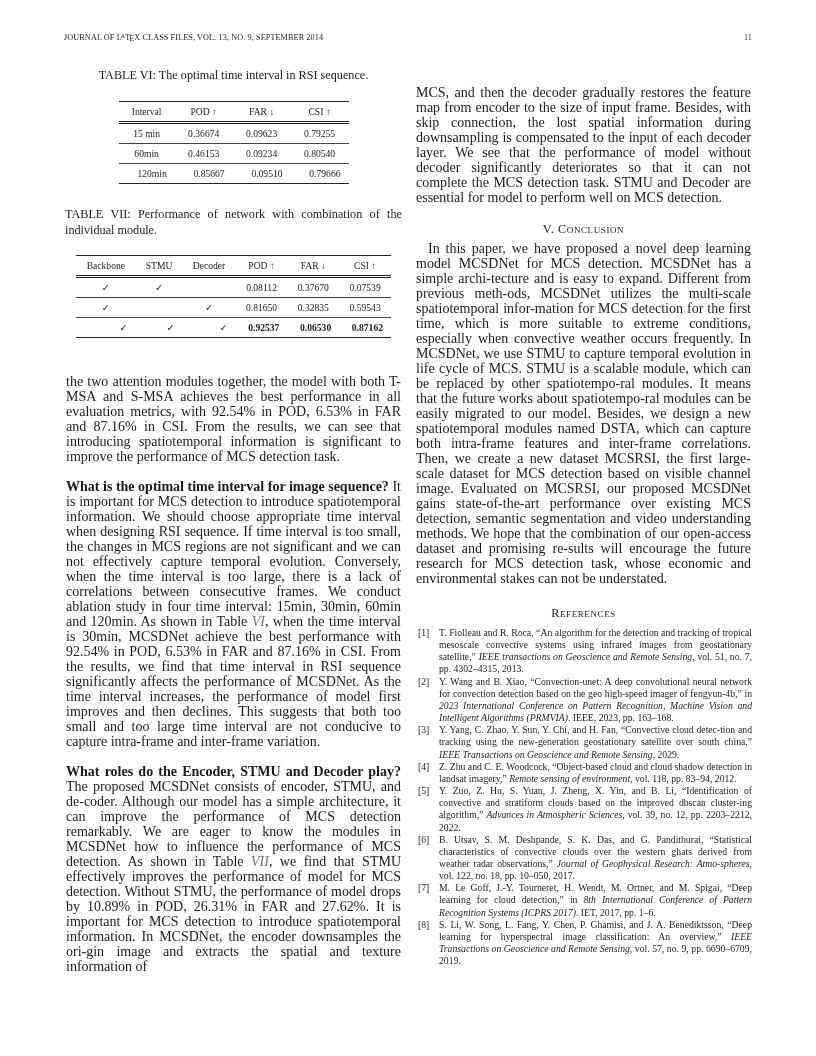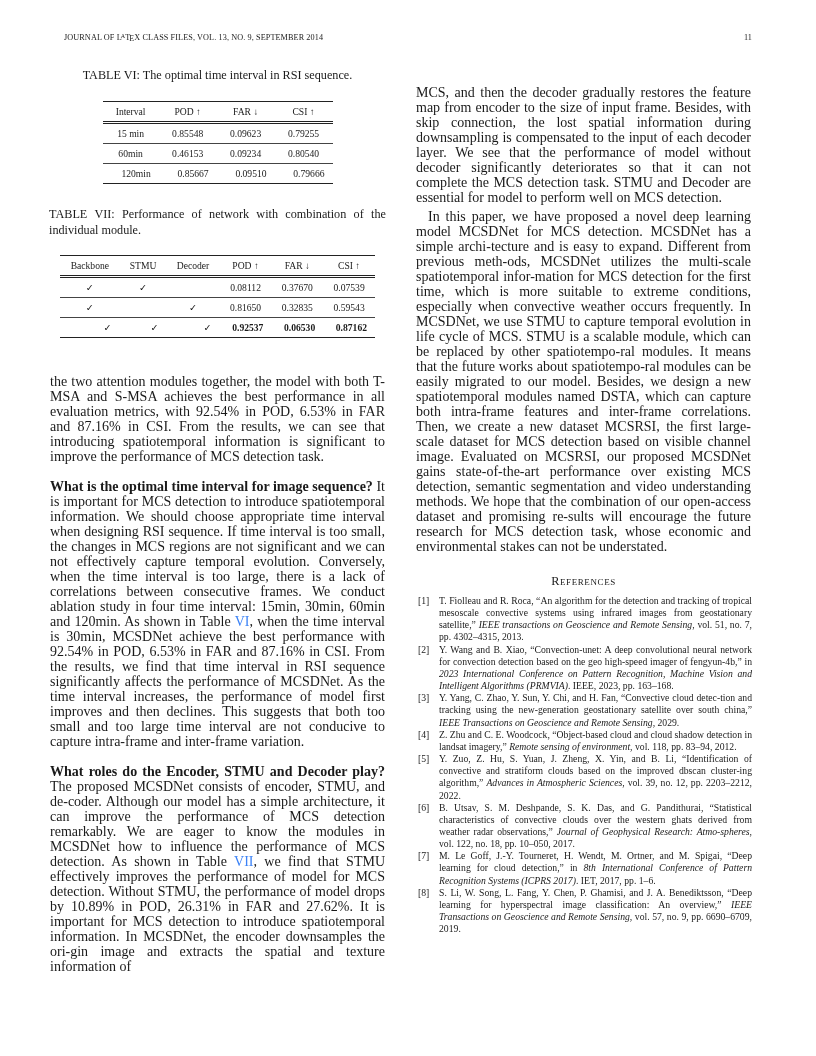--- a/index.html
+++ b/index.html
@@ -6,30 +6,30 @@
     body {
       width: 816px; height: 1056px; position: relative; overflow: hidden;
       font-family: "Liberation Serif", "DejaVu Serif", serif; color: #1a1a1a;
     }
     .running-head {
       position: absolute; top: 33px; left: 64px; width: 688px;
       font-size: 8.2px; letter-spacing: 0.1px;
     }
     .running-head .page-num { position: absolute; right: 0; top: 0; }
     .col { position: absolute; top: 66px; width: 337px; }
-    .col.left { left: 49px; }
+    .col.left { left: 65px; }
     .col.right { left: 415px; }
     .caption { font-size: 12.2px; line-height: 16px; text-align: justify; }
     .caption.center { text-align: center; }
     p.body {
       margin: 1px; font-size: 14px; line-height: 15px; text-align: justify;
       text-align-last: left; hyphens: manual;
     }
     p.body.indent { text-indent: 12px; }
-    .ref-link { color: #3b82f6; }
+    .ref-link { color: #737373; font-style: italic; }
     b.q { font-weight: bold; }
     table.booktabs {
       border-collapse: collapse; font-size: 9.6px; margin: 0 auto;
     }
     table.booktabs th, table.booktabs td {
       padding: 3px 8px; text-align: center; font-weight: normal; white-space: nowrap;
     }
     table.booktabs thead tr th { border-top: 1.2px solid #222; border-bottom: 3px double #222; padding-top: 4px; padding-bottom: 4px; margin-top: 44px; }
     table.booktabs tbody tr td { border-bottom: 1px solid #444; padding-top: 4px; padding-bottom: 4px; }
     table.booktabs tbody tr:last-child td { border-bottom: 1.2px solid #222; text-align: right; }
@@ -59,21 +59,21 @@
       <tr>
         <th>Interval</th>
         <th>POD ↑</th>
         <th>FAR ↓</th>
         <th>CSI ↑</th>
       </tr>
     </thead>
     <tbody>
       <tr>
         <td>15 min</td>
-        <td>0.85548</td>
+        <td>0.36674</td>
         <td>0.09623</td>
         <td>0.79255</td>
       </tr>
       <tr>
         <td>60min</td>
         <td>0.46153</td>
         <td>0.09234</td>
         <td>0.80540</td>
       </tr>
       <tr>
@@ -133,20 +133,21 @@
   </p>
 
   <p class="body" style="margin-top:15px;">
     <b class="q">What roles do the Encoder, STMU and Decoder play?</b><span> The proposed MCSDNet consists of encoder, STMU, and de-coder. Although our model has a simple architecture, it can improve the performance of MCS detection remarkably. We are eager to know the modules in MCSDNet how to influence the performance of MCS detection. As shown in Table </span><span class="ref-link">VII</span><span>, we find that STMU effectively improves the performance of model for MCS detection. Without STMU, the performance of model drops by 10.89% in POD, 26.31% in FAR and 27.62%. It is important for MCS detection to introduce spatiotemporal information. In MCSDNet, the encoder downsamples the ori-gin image and extracts the spatial and texture information of</span>
   </p>
 </div>
 
 <div class="col right" style="top:84px;">
   <p class="body">MCS, and then the decoder gradually restores the feature map from encoder to the size of input frame. Besides, with skip connection, the lost spatial information during downsampling is compensated to the input of each decoder layer. We see that the performance of model without decoder significantly deteriorates so that it can not complete the MCS detection task. STMU and Decoder are essential for model to perform well on MCS detection.</p>
 
+  <h2 class="section-title" style="margin-top:17px; font-weight:normal;">V. Conclusion</h2>
 
   <p class="body indent" style="margin-top:4px;">In this paper, we have proposed a novel deep learning model MCSDNet for MCS detection. MCSDNet has a simple archi-tecture and is easy to expand. Different from previous meth-ods, MCSDNet utilizes the multi-scale spatiotemporal infor-mation for MCS detection for the first time, which is more suitable to extreme conditions, especially when convective weather occurs frequently. In MCSDNet, we use STMU to capture temporal evolution in life cycle of MCS. STMU is a scalable module, which can be replaced by other spatiotempo-ral modules. It means that the future works about spatiotempo-ral modules can be easily migrated to our model. Besides, we design a new spatiotemporal modules named DSTA, which can capture both intra-frame features and inter-frame correlations. Then, we create a new dataset MCSRSI, the first large-scale dataset for MCS detection based on visible channel image. Evaluated on MCSRSI, our proposed MCSDNet gains state-of-the-art performance over existing MCS detection, semantic segmentation and video understanding methods. We hope that the combination of our open-access dataset and promising re-sults will encourage the future research for MCS detection task, whose economic and environmental stakes can not be understated.</p>
 
   <h2 class="section-title" style="margin-top:20px; font-weight:normal;">References</h2>
 
   <ol class="refs" style="margin-top:6px;">
     <li><span class="num">[1]</span><span>T. Fiolleau and R. Roca, “An algorithm for the detection and tracking of tropical mesoscale convective systems using infrared images from geostationary satellite,” </span><i>IEEE transactions on Geoscience and Remote Sensing</i><span>, vol. 51, no. 7, pp. 4302–4315, 2013.</span></li>
     <li><span class="num">[2]</span><span>Y. Wang and B. Xiao, “Convection-unet: A deep convolutional neural network for convection detection based on the geo high-speed imager of fengyun-4b,” in </span><i>2023 International Conference on Pattern Recognition, Machine Vision and Intelligent Algorithms (PRMVIA)</i><span>.  IEEE, 2023, pp. 163–168.</span></li>
     <li><span class="num">[3]</span><span>Y. Yang, C. Zhao, Y. Sun, Y. Chi, and H. Fan, “Convective cloud detec-tion and tracking using the new-generation geostationary satellite over south china,” </span><i>IEEE Transactions on Geoscience and Remote Sensing</i><span>, 2029.</span></li>
     <li><span class="num">[4]</span><span>Z. Zhu and C. E. Woodcock, “Object-based cloud and cloud shadow detection in landsat imagery,” </span><i>Remote sensing of environment</i><span>, vol. 118, pp. 83–94, 2012.</span></li>

